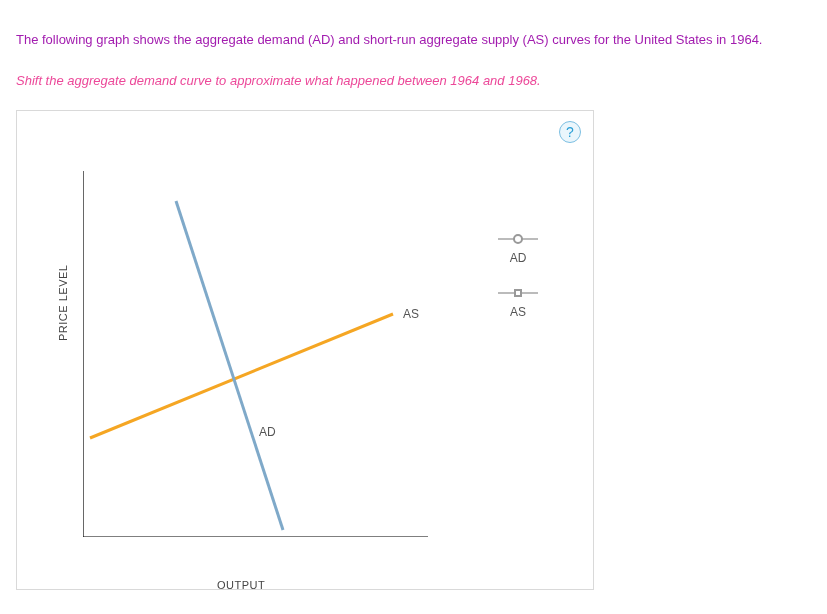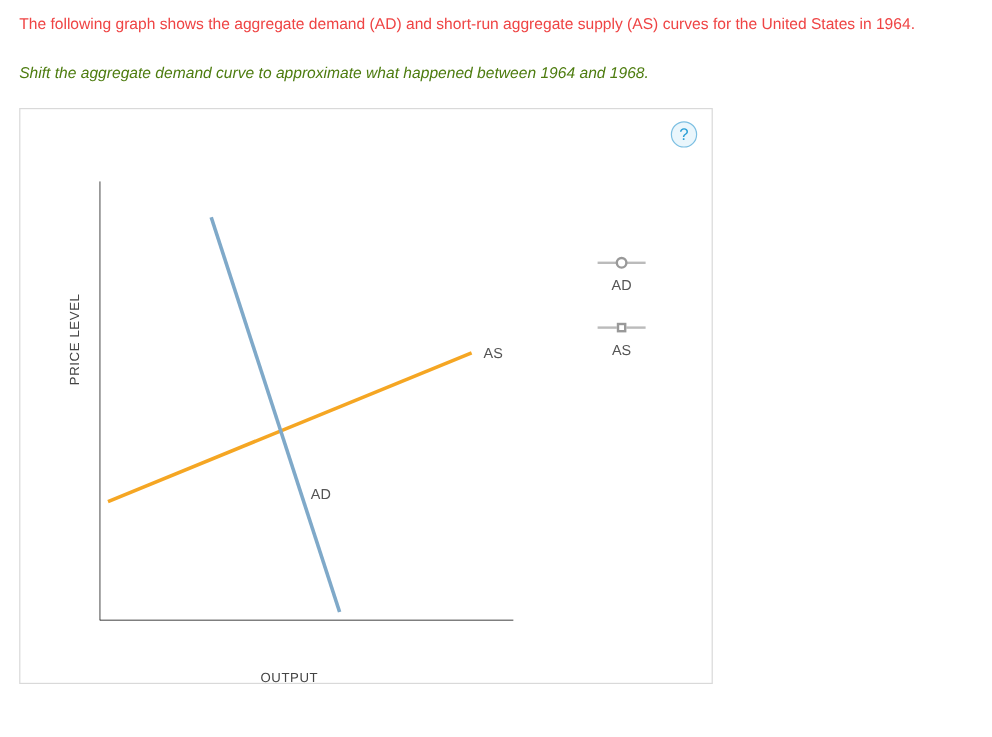--- a/index.html
+++ b/index.html
@@ -1,18 +1,18 @@
 <!DOCTYPE html>
 <html><head>
   <meta charset="utf-8">
   <style>
     * { margin: 0; padding: 0; box-sizing: border-box; }
     body { font-family: Arial, Helvetica, sans-serif; background: #fff; width: 827px; height: 614px; padding: 12px 16px 0 16px; color: #333; }
-    .intro { font-size: 13px; color: #ef4444; margin-bottom: 26px; }
-    .instructions { font-size: 13px; font-style: italic; color: #4d7c0f; margin-bottom: 22px; }
+    .intro { font-size: 13px; color: #a21caf; margin-bottom: 26px; margin-top: 20px; }
+    .instructions { font-size: 13px; font-style: italic; color: #ec4899; margin-bottom: 22px; }
     .panel { width: 578px; height: 480px; border: 1px solid #d9d9d9; position: relative; background: #fff; }
     .help-btn { position: absolute; top: 10px; right: 12px; width: 22px; height: 22px; border-radius: 50%; border: 1px solid #7cbfe2; color: #2a9fd6; background: #eaf6fc; font-size: 14px; line-height: 20px; text-align: center; cursor: pointer; }
     .plot-area { position: absolute; left: 66px; top: 60px; width: 345px; height: 366px; }
     .axes line.axis { stroke: #000; stroke-width: 1.2; }
     .ad-line { stroke: #7fa9c9; stroke-width: 3; fill: none; }
     .as-line { stroke: #f5a623; stroke-width: 3; fill: none; }
     .curve-label { font-size: 12px; fill: #555; }
     .ylabel { position: absolute; left: 40px; top: 230px; transform: rotate(-90deg); transform-origin: left top; font-size: 11px; letter-spacing: 0.5px; color: #444; }
     .xlabel { position: absolute; left: 200px; top: 440px; font-size: 11px; letter-spacing: 0.5px; color: #444; margin-top: 28px; }
     .legend { position: absolute; right: 40px; top: 122px; width: 70px; }

